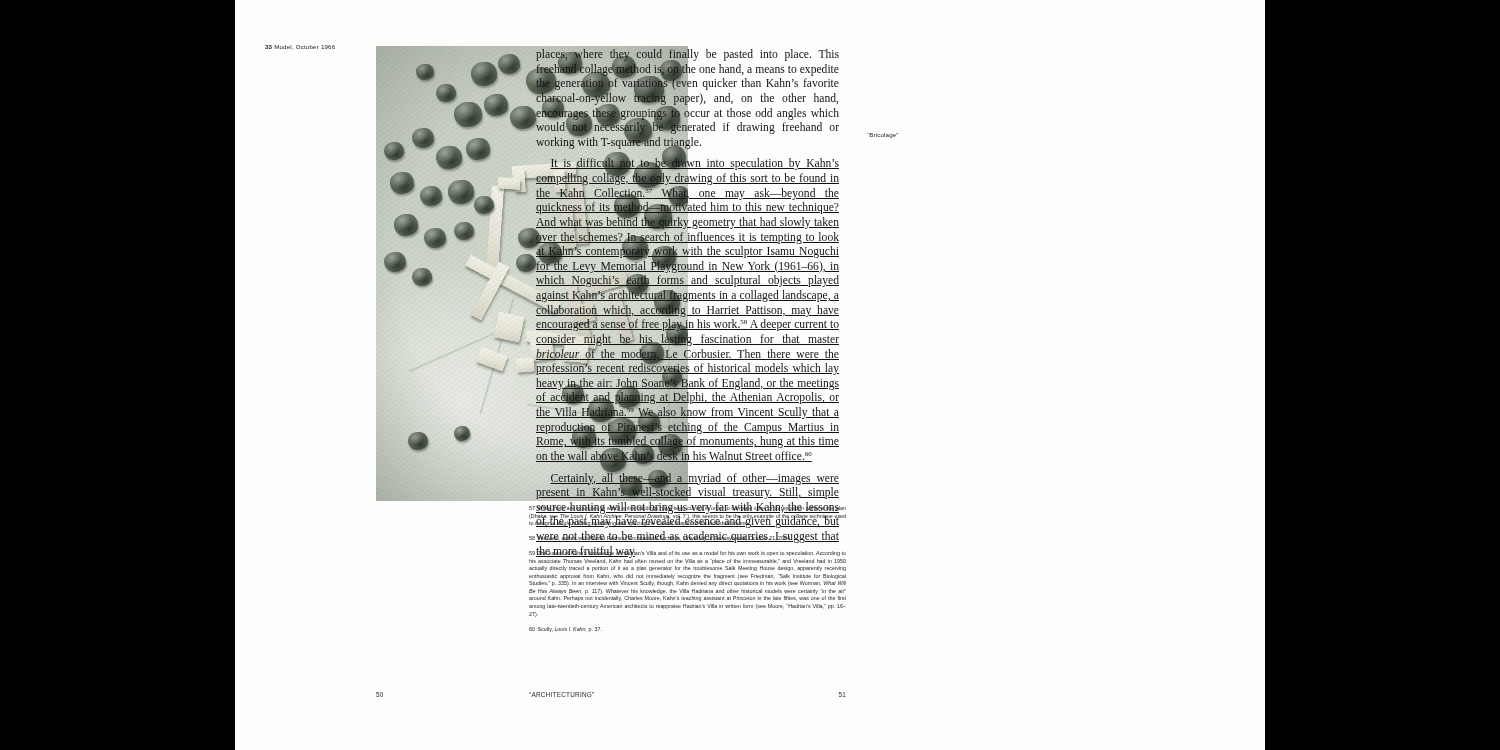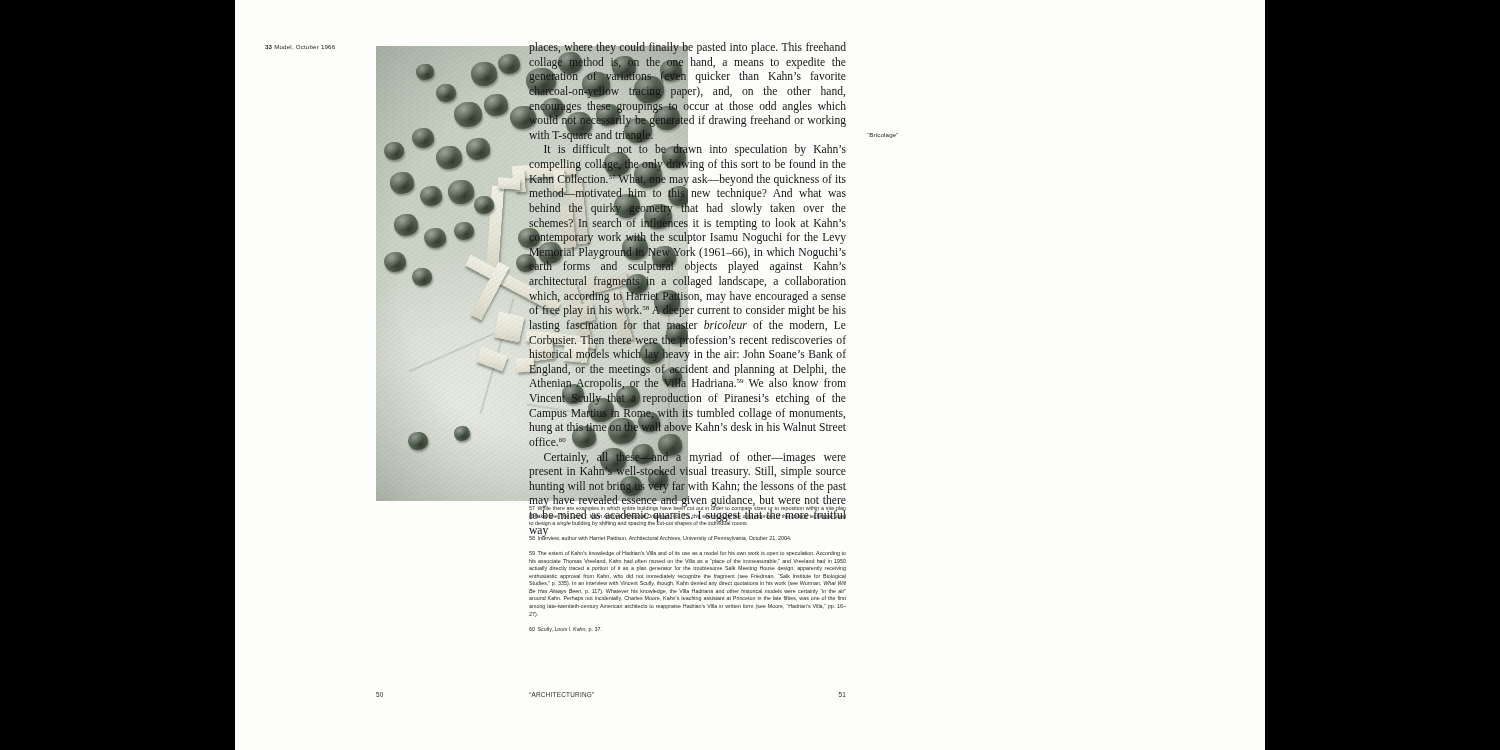--- a/index.html
+++ b/index.html
@@ -98,30 +98,30 @@
     color:#1b1b1b;
     letter-spacing:.15px;
     white-space:nowrap;
   }
   .body{
     position:absolute;
     left:294px; top:41px;
     width:317px;
   }
   .body p{
-    margin:0;
+    margin:7px;
     font-size:11.6px;
     line-height:14.62px;
     text-align:justify;
     text-justify:inter-word;
     color:#131313;
     hyphens:auto;
     -webkit-hyphens:auto;
   }
-  .body p + p{text-indent:1.25em;}
+  .body p + p{text-indent:1.25em;text-decoration:underline;}
   .body sup{
     font-size:7px;
     line-height:0;
     vertical-align:.52em;
   }
   .body i{font-style:italic;}
   .notes{
     position:absolute;
     left:294px; top:505px;
     width:317px;

